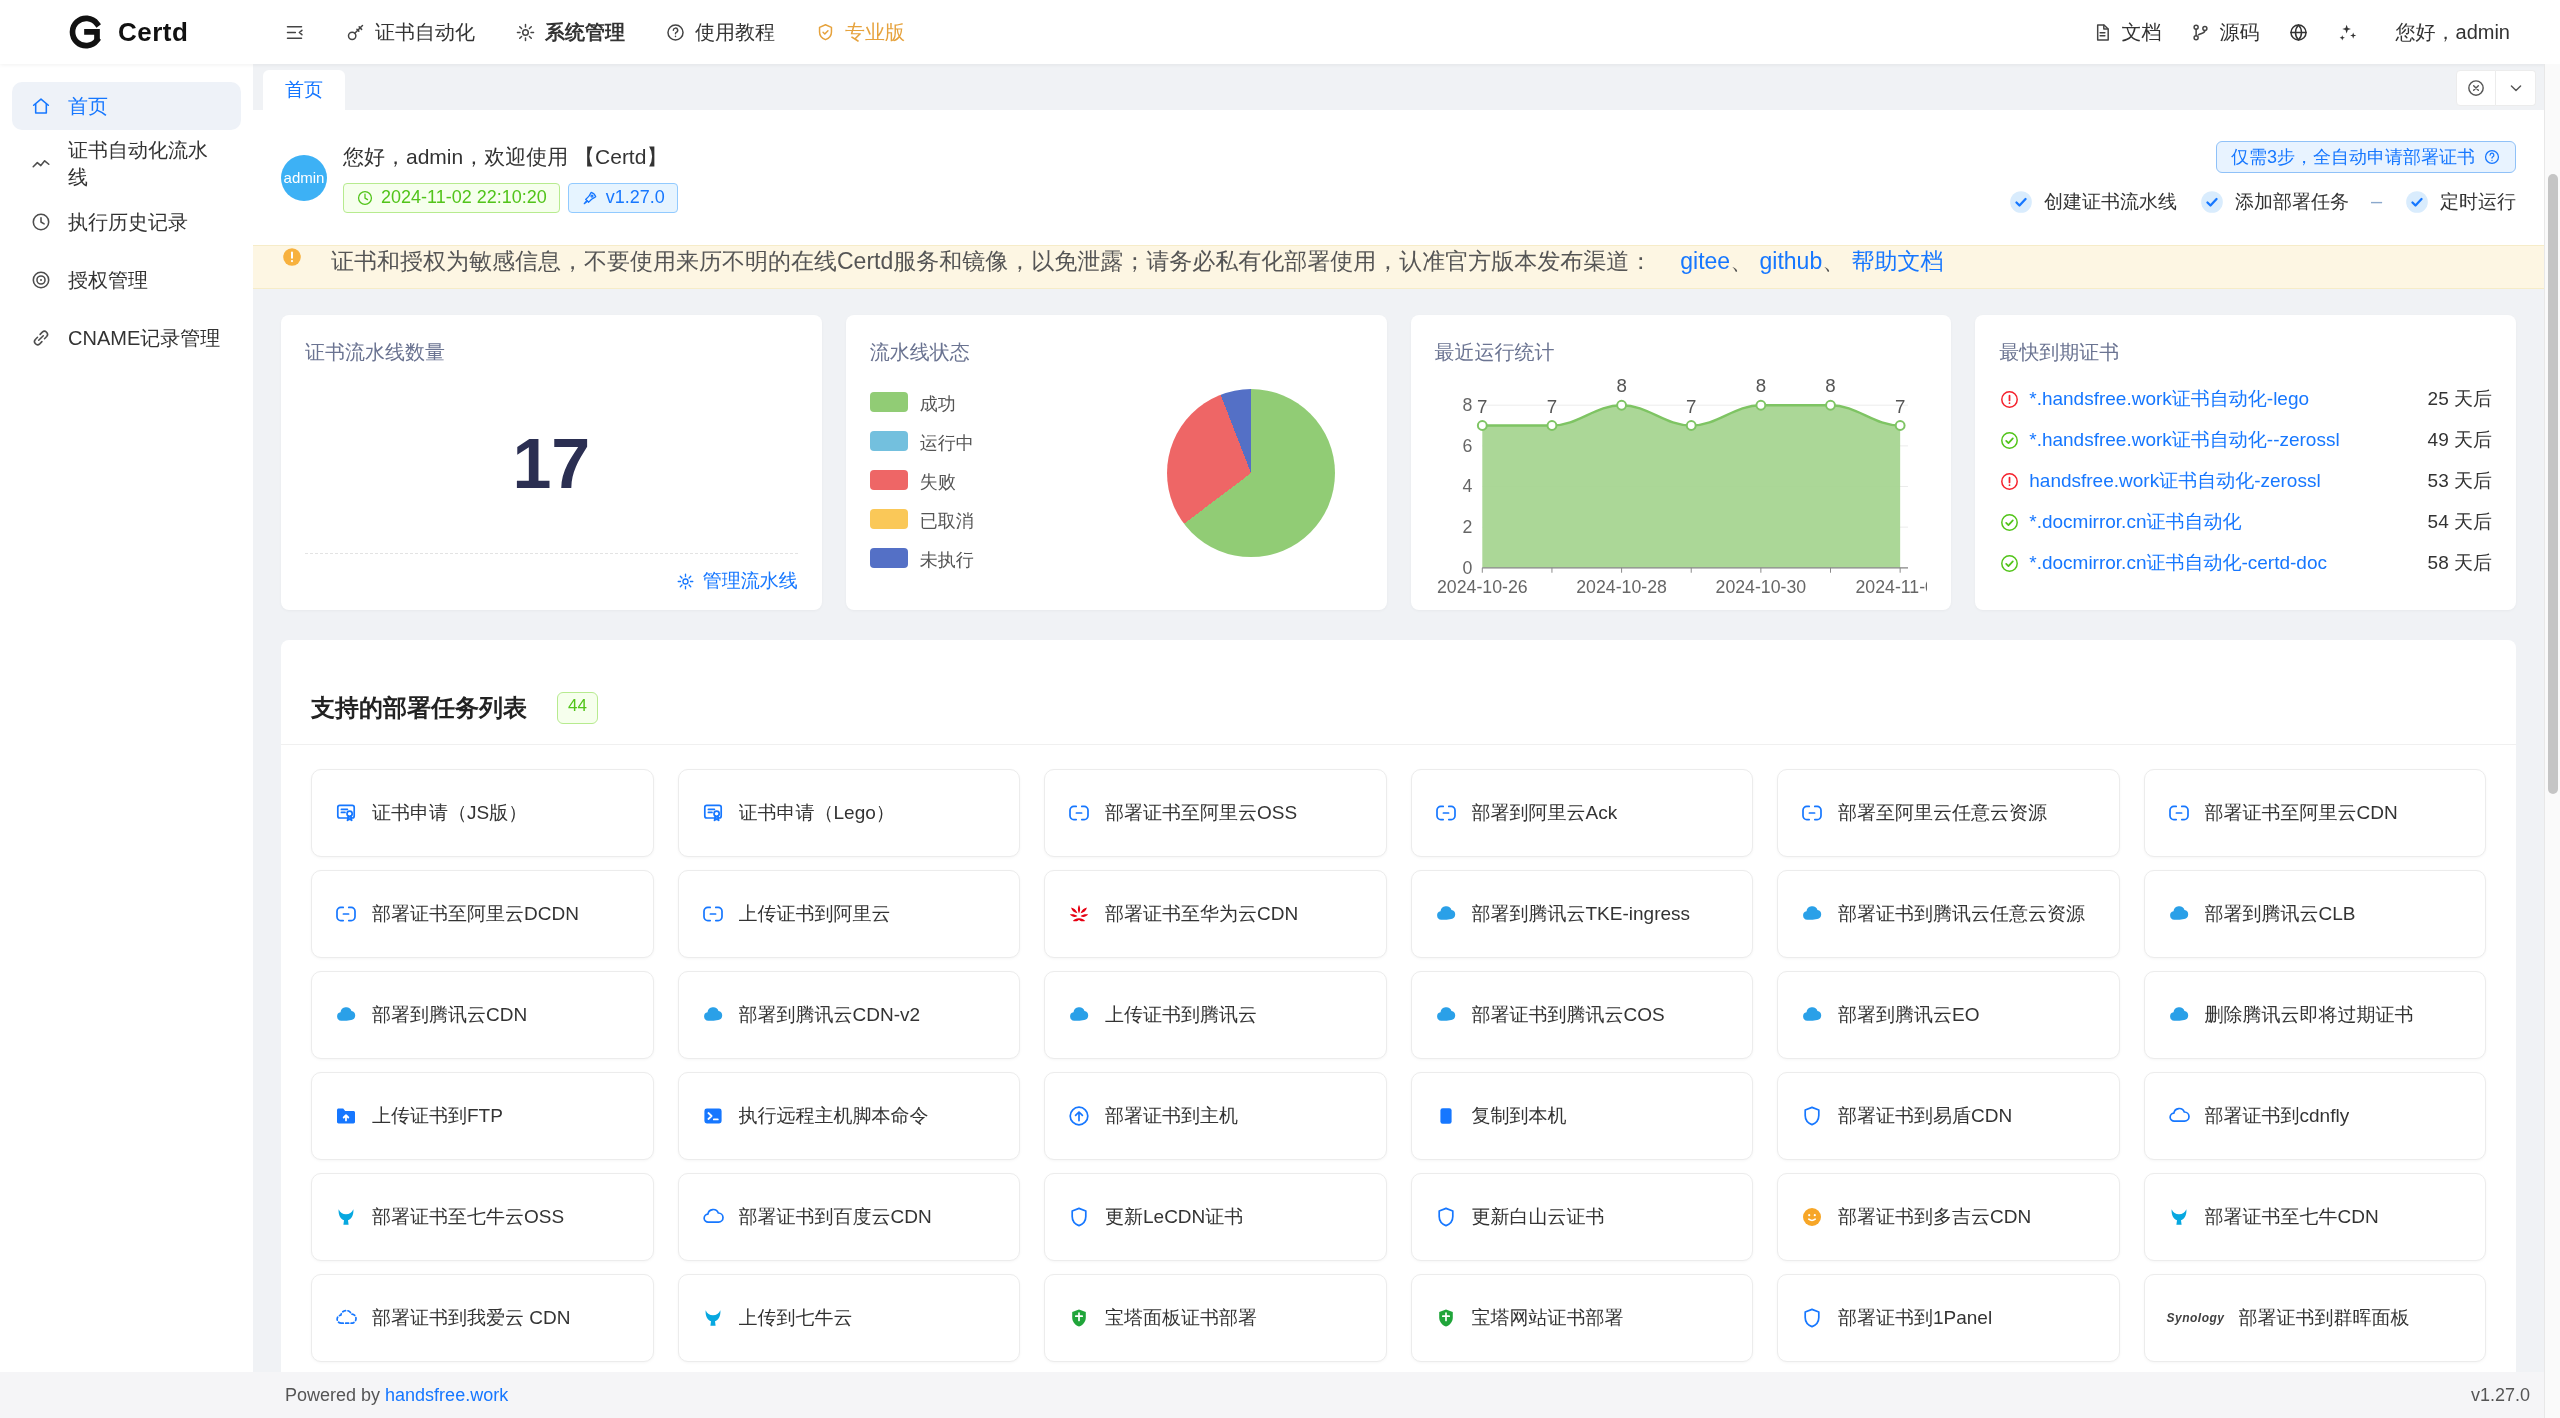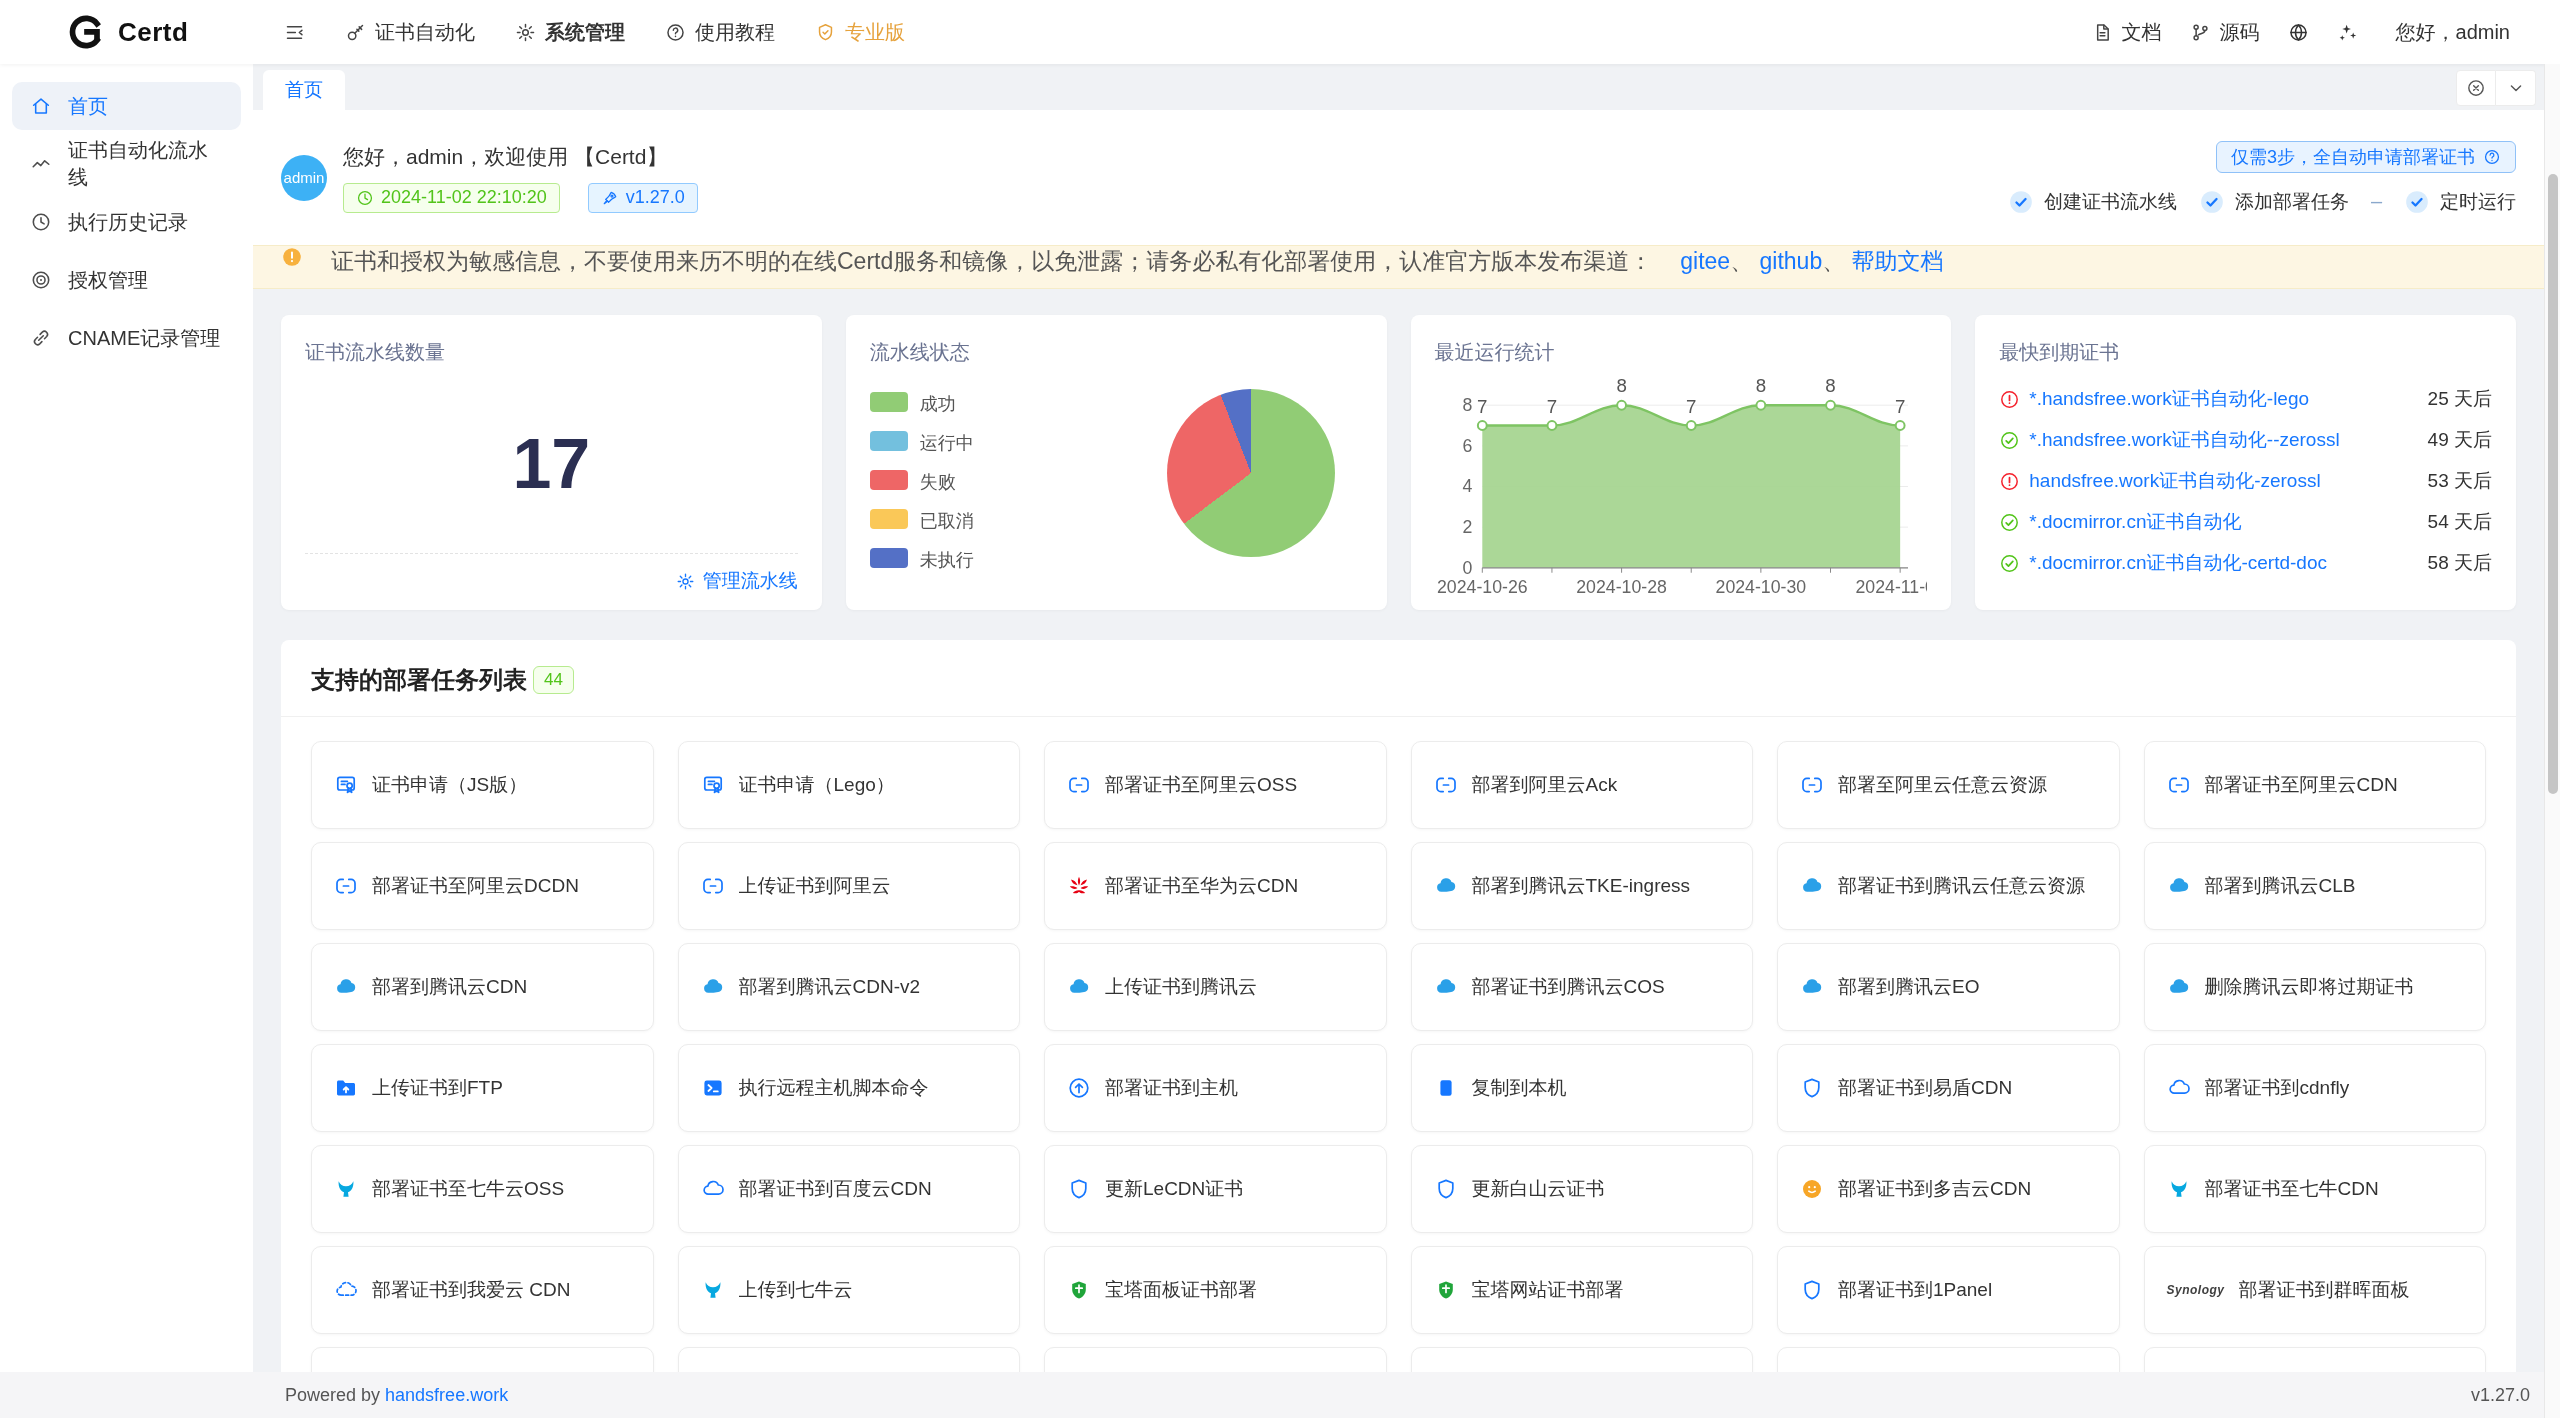--- a/index.html
+++ b/index.html
@@ -31,21 +31,21 @@
   .tab-actions { position:absolute; right:8px; top:6px; display:flex; }
   .tab-btn { width:40px; height:36px; background:#fff; border:1px solid #ececec; display:flex; align-items:center; justify-content:center; color:#555; cursor:pointer; }
   .tab-btn:first-child { border-radius:4px 0 0 4px; }
   .tab-btn:last-child { border-radius:0 4px 4px 0; border-left:none; }
 
   
   .header { background:#fff; height:135px; display:flex; align-items:center; padding:0 28px; }
   .avatar { width:46px; height:46px; border-radius:50%; background:#3db1f5; color:#fff; font-size:15px; display:flex; align-items:center; justify-content:center; cursor:pointer; }
   .welcome-col { margin-left:16px; }
   .greeting { font-size:21px; color:#333; margin-bottom:12px; }
-  .tag-row { display:flex; gap:28px; }
+  .tag-row { display:flex; gap:8px; }
   .tag { display:inline-flex; align-items:center; gap:7px; height:30px; padding:0 12px; border-radius:4px; font-size:18px; }
   .tag-green { background:#f6ffed; border:1px solid #b7eb8f; color:#52c41a; }
   .tag-blue  { background:#e6f4ff; border:1px solid #91caff; color:#1677ff; }
   .header-right { margin-left:auto; display:flex; flex-direction:column; align-items:flex-end; gap:16px; }
   .tip-tag { display:inline-flex; align-items:center; gap:8px; height:32px; padding:0 14px; border-radius:6px; background:#e8f3ff; border:1px solid #8fc1f8; color:#1677ff; font-size:18px; }
   .steps { display:flex; align-items:center; gap:22px; font-size:19px; color:#333; }
   .step { display:flex; align-items:center; gap:10px; }
   .step-dash { color:#8aa8cc; font-size:20px; }
 
   
@@ -69,21 +69,21 @@
 
   .chart-wrap { margin-top:4px; }
 
   .exp-list { margin-top:20px; display:flex; flex-direction:column; gap:15px; }
   .exp-row { display:flex; align-items:center; gap:9px; }
   .exp-name { font-size:19px; color:#1677ff; white-space:nowrap; overflow:hidden; text-overflow:ellipsis; flex:1; cursor:pointer; }
   .exp-days { font-size:19px; color:#333; white-space:nowrap; margin-left:8px; }
 
   
   .panel { margin:0 28px; background:#fff; border-radius:8px; padding:24px 30px; height:800px; overflow:hidden; }
-  .panel-head { display:flex; align-items:center; gap:6px; }
+  .panel-head { display:flex; gap:30px;margin-top:28px; }
   .panel-title { font-size:24px; font-weight:700; color:#222; }
   .count-badge { font-size:17px; color:#52c41a; background:#f6ffed; border:1px solid #b7eb8f; border-radius:6px; padding:3px 10px; }
   .panel-divider { height:1px; background:#f0f0f0; margin:20px -30px 24px; }
   .task-grid { display:grid; grid-template-columns:repeat(6,1fr); column-gap:24px; row-gap:13px; }
   .task-card { height:88px; border:1px solid #ececec; border-radius:10px; background:#fff; box-shadow:0 1px 3px rgba(0,0,0,.04); display:flex; align-items:center; gap:14px; padding:0 22px; cursor:pointer; font-size:19px; color:#333; }
   .task-label { white-space:nowrap; overflow:hidden; text-overflow:ellipsis; }
   .syn-text { font-size:12px; color:#404040; font-weight:700; font-style:italic; letter-spacing:.5px; }
 
   
   .footer { position:absolute; left:0; right:0; bottom:0; height:46px; background:#f5f5f7; display:flex; align-items:center; font-size:18px; color:#555; padding:0 30px 0 285px; z-index:25; }

